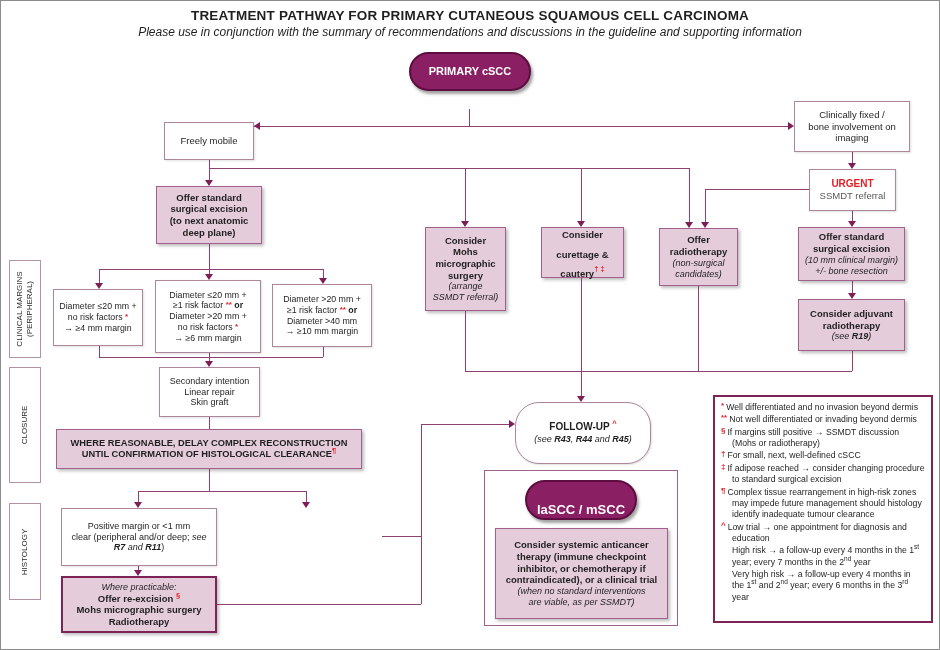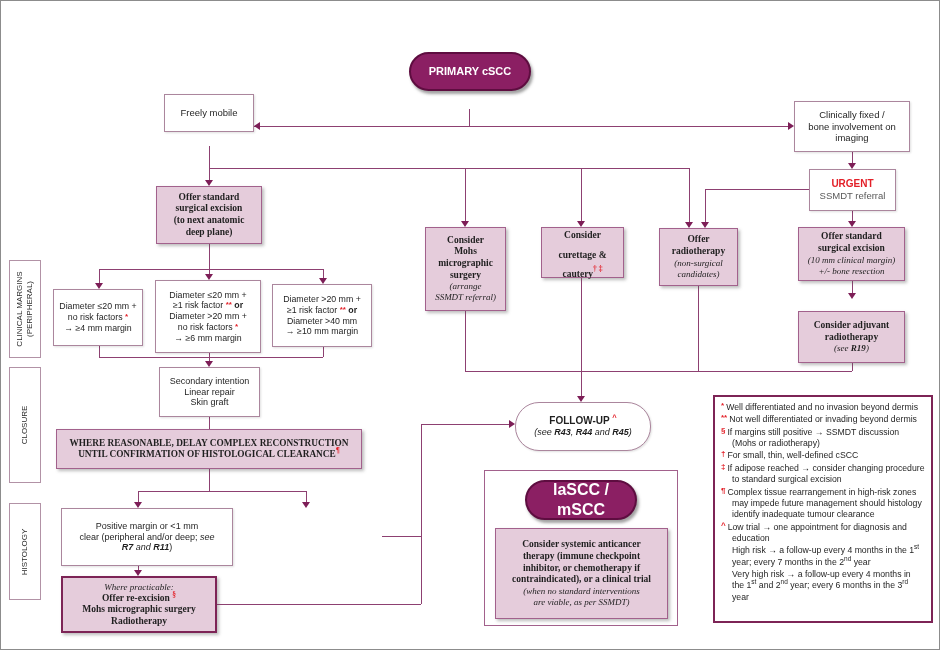--- a/index.html
+++ b/index.html
@@ -5,21 +5,21 @@
   html,body{margin:0;padding:0;background:#fff;}
   .canvas{position:relative;width:940px;height:650px;background:#fff;border:1px solid #8c8c8c;
           box-sizing:border-box;font-family:"Liberation Sans",sans-serif;color:#1f1f1f;overflow:hidden;}
   .hdr{position:absolute;left:0;width:100%;text-align:center;}
   .title{top:7px;font-size:13.5px;font-weight:bold;letter-spacing:.2px;}
   .subtitle{top:24px;font-size:12px;font-style:italic;}
   .copyright{top:41px;font-size:10px;color:#a9a9a9;}
   .node{position:absolute;box-sizing:border-box;display:flex;flex-direction:column;
         align-items:center;justify-content:center;text-align:center;line-height:1.22;}
   .white{background:#fff;border:1px solid #ab869d;box-shadow:1px 1px 2px rgba(0,0,0,.12);}
-  .pink{background:#e5ccdb;border:1px solid #a2618c;box-shadow:2px 2px 3px rgba(90,90,90,.4);font-family:Liberation Serif, serif;}
+  .pink{background:#e5ccdb;border:1px solid #a2618c;box-shadow:2px 2px 3px rgba(90,90,90,.4);}
   .dark{background:#8b1f63;border:2px solid #5e0d40;border-radius:20px;color:#fff;font-weight:bold;
         box-shadow:2px 3px 3px rgba(70,70,70,.5);}
   .stadium{border-radius:24px;}
   .thickborder{border:2px solid #7d2456;}
   .pre{white-space:pre-line;}
   .b{font-weight:bold}.i{font-style:italic}.bi{font-weight:bold;font-style:italic}
   .red{color:#e32028}
   .sup{font-size:7.5px;vertical-align:super;line-height:0;}
   .sym{font-size:8px;position:relative;top:-1px;}
   .fs85{font-size:8.8px}.fs9{font-size:9px}.fs95{font-size:9.5px}.fs10{font-size:10px}.fs11{font-size:11px}
@@ -39,20 +39,22 @@
   .lg-item{padding-left:11px;text-indent:-11px;margin-bottom:1px;}
   .lg-item.nosym{text-indent:0;}
   .lg-sym{color:#e32028;font-weight:bold;font-size:8px;position:relative;top:-2px;margin-right:2px;}
   .lg-sup{font-size:6.5px;vertical-align:super;line-height:0;}
 </style>
 </head>
 <body>
 
 <div class="canvas">
 
+  <div class="hdr title">TREATMENT PATHWAY FOR PRIMARY CUTANEOUS SQUAMOUS CELL CARCINOMA</div>
+  <div class="hdr subtitle">Please use in conjunction with the summary of recommendations and discussions in the guideline and supporting information</div>
 
   <div class="side-label" style="left:8px;top:259px;width:30px;height:96px;">
     <span>CLINICAL MARGINS
 (PERIPHERAL)</span>
   </div>
   <div class="side-label" style="left:8px;top:366px;width:30px;height:114px;">
     <span>CLOSURE</span>
   </div>
   <div class="side-label" style="left:8px;top:502px;width:30px;height:95px;">
     <span>HISTOLOGY</span>
@@ -114,21 +116,21 @@
   <div class="ln" style="left:697px;top:285px;width:1px;height:85px;"></div>
   <div class="ln" style="left:851px;top:350px;width:1px;height:20px;"></div>
   <div class="ln" style="left:464px;top:370px;width:387px;height:1px;"></div>
   <div class="ln" style="left:580px;top:519px;width:1px;height:2px;"></div>
   <div class="ah down" style="left:576px;top:521px;"></div>
 
   <div class="node dark fs11" style="left:408px;top:51px;width:122px;height:39px;">
     <span>PRIMARY cSCC</span>
   </div>
 
-  <div class="node white fs95" style="left:163px;top:93px;width:90px;height:38px;">
+  <div class="node white fs95" style="left:163px;top:121px;width:90px;height:38px;">
     <span>Freely mobile</span>
   </div>
 
   <div class="node white" style="left:808px;top:168px;width:87px;height:42px;">
     <span class="b red fs10">URGENT</span>
     <span class="gray fs95">SSMDT referral</span>
   </div>
 
   <div class="node white fs95" style="left:793px;top:100px;width:116px;height:51px;">
     <span class="pre">Clinically fixed /
@@ -165,21 +167,21 @@
 candidates)</span>
   </div>
 
   <div class="node pink" style="left:797px;top:226px;width:107px;height:54px;">
     <span class="pre b fs95">Offer standard
 surgical excision</span>
     <span class="pre i fs9">(10 mm clinical margin)
 +/- bone resection</span>
   </div>
 
-  <div class="node pink" style="left:797px;top:298px;width:107px;height:52px;margin-top:12px;">
+  <div class="node pink" style="left:797px;top:298px;width:107px;height:52px;">
     <span class="pre b fs95">Consider adjuvant
 radiotherapy</span>
     <div class="i fs9"><span>(see </span><span class="bi">R19</span><span>)</span></div>
   </div>
 
   <div class="node white fs85" style="left:52px;top:288px;width:90px;height:57px;">
     <div><span>Diameter ≤20 mm +</span></div>
     <div><span>no risk factors </span><span class="red b sym">*</span></div>
     <div><span>→ ≥4 mm margin</span></div>
   </div>
@@ -203,59 +205,59 @@
     <span class="pre">Secondary intention
 Linear repair
 Skin graft</span>
   </div>
 
   <div class="node pink" style="left:55px;top:428px;width:306px;height:40px;font-size:9.3px;">
     <div class="b"><span class="pre">WHERE REASONABLE, DELAY COMPLEX RECONSTRUCTION
 UNTIL CONFIRMATION OF HISTOLOGICAL CLEARANCE</span><span class="sup red">¶</span></div>
   </div>
 
-  <div class="node white fs9" style="left:60px;top:507px;width:172px;height:58px;">
+  <div class="node white fs9" style="left:60px;top:507px;width:156px;height:58px;">
     <div><span>Positive margin or &lt;1 mm</span></div>
     <div><span>clear (peripheral and/or deep; </span><span class="i">see</span></div>
     <div><span class="bi">R7</span><span class="i"> and </span><span class="bi">R11</span><span>)</span></div>
   </div>
 
 
   <div class="node pink thickborder" style="left:60px;top:575px;width:156px;height:57px;">
     <div class="i fs9"><span>Where practicable:</span></div>
     <div class="b fs95"><span>Offer re-excision </span><span class="sup red">§</span></div>
     <div class="b fs95"><span>Mohs micrographic surgery</span></div>
     <div class="b fs95"><span>Radiotherapy</span></div>
   </div>
 
-  <div class="node white stadium" style="left:514px;top:401px;width:136px;height:49px;">
+  <div class="node white stadium" style="left:514px;top:401px;width:136px;height:62px;">
     <div class="b fs10"><span>FOLLOW-UP </span><span class="sup red">^</span></div>
     <div class="i fs9"><span>(see </span><span class="bi">R43</span><span>, </span><span class="bi">R44</span><span> and </span><span class="bi">R45</span><span>)</span></div>
   </div>
 
   <div class="container" style="left:483px;top:469px;width:194px;height:156px;"></div>
 
-  <div class="node dark" style="left:524px;top:479px;width:112px;height:40px;font-size:16px;">
+  <div class="node dark" style="left:524px;top:479px;width:112px;height:40px;font-size:13px;justify-content:flex-end;">
     <span>laSCC / mSCC</span>
   </div>
 
   <div class="node pink" style="left:494px;top:527px;width:173px;height:91px;align-items:center;">
     <span class="pre b fs95">Consider systemic anticancer
 therapy (immune checkpoint
 inhibitor, or chemotherapy if
 contraindicated), or a clinical trial</span>
     <span class="pre i fs9">(when no standard interventions
 are viable, as per SSMDT)</span>
   </div>
 
   <div class="legend">
     <div class="lg-item"><span class="lg-sym">*</span><span>Well differentiated and no invasion beyond dermis</span></div>
     <div class="lg-item"><span class="lg-sym">**</span><span>Not well differentiated or invading beyond dermis</span></div>
     <div class="lg-item"><span class="lg-sym">§</span><span>If margins still positive → SSMDT discussion (Mohs or radiotherapy)</span></div>
-    <div class="lg-item"><span class="lg-sym">†</span><span>For small, thin, well-defined cSCC</span></div>
+    <div class="lg-item"><span class="lg-sym">†</span><span>For small, next, well-defined cSCC</span></div>
     <div class="lg-item"><span class="lg-sym">‡</span><span>If adipose reached → consider changing procedure to standard surgical excision</span></div>
     <div class="lg-item"><span class="lg-sym">¶</span><span>Complex tissue rearrangement in high-risk zones may impede future management should histology identify inadequate tumour clearance</span></div>
     <div class="lg-item"><span class="lg-sym">^</span><span>Low trial → one appointment for diagnosis and education</span></div>
     <div class="lg-item nosym"><span>High risk → a follow-up every 4 months in the 1</span><span class="lg-sup">st</span><span> year; every 7 months in the 2</span><span class="lg-sup">nd</span><span> year</span></div>
     <div class="lg-item nosym"><span>Very high risk → a follow-up every 4 months in the 1</span><span class="lg-sup">st</span><span> and 2</span><span class="lg-sup">nd</span><span> year; every 6 months in the 3</span><span class="lg-sup">rd</span><span> year</span></div>
   </div>
 
 </div>
 
 </body></html>

